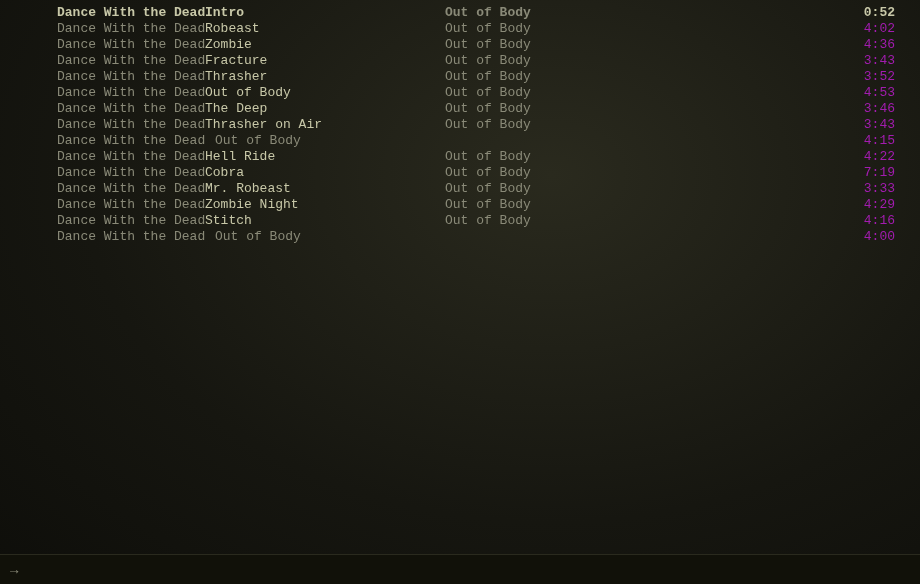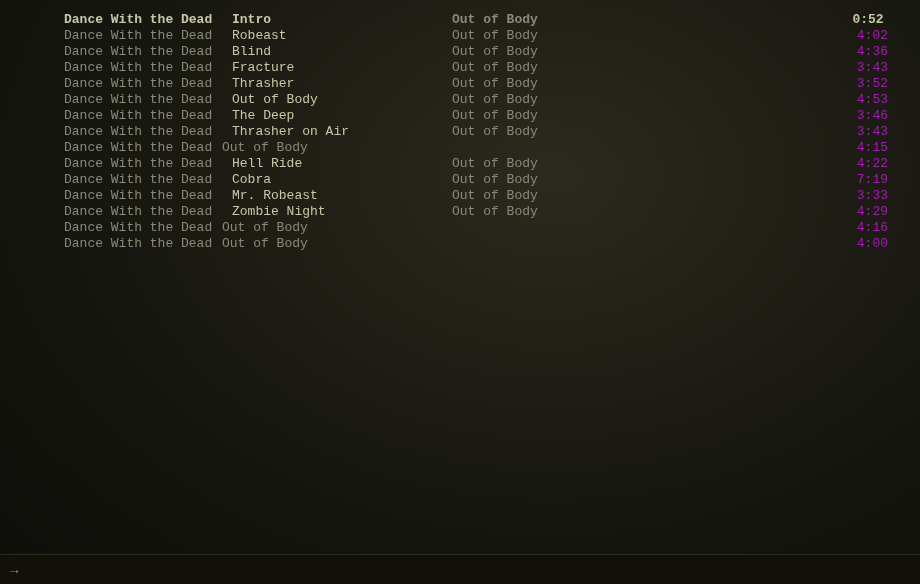--- a/index.html
+++ b/index.html
@@ -15,21 +15,21 @@
       background: radial-gradient(ellipse at 60% 30%, #2a2a1e 0%, #161610 60%, #0e0e0a 100%);
       font-family: 'Courier New', Courier, monospace;
       font-size: 13px;
       color: #8a8a78;
       overflow: hidden;
       position: relative;
     }
 
     .track-list {
       padding: 0;
-      margin: 12px;
+      margin: 5px;
     }
 
     .track-row {
       display: flex;
       align-items: center;
       height: 16px;
       padding: 0 0;
       line-height: 16px;
     }
 
@@ -48,21 +48,21 @@
       overflow: hidden;
     }
 
     .track-row.header .col-artist {
       color: #c8c8a8;
     }
 
     .col-title {
       width: 230px;
       min-width: 230px;
-      padding-left: 20px;
+      padding-left: 0;
       color: #c8c8a8;
       white-space: nowrap;
       overflow: hidden;
     }
 
     .track-row.header .col-title {
       color: #c8c8a8;
     }
 
     .col-album {
@@ -77,21 +77,20 @@
       width: 60px;
       min-width: 60px;
       text-align: right;
       padding-right: 20px;
       color: #a21caf;
       white-space: nowrap;
     }
 
     .track-row.header .col-duration {
       color: #c8c8a8;
-      text-align: center;
     }
 
     .bottom-bar {
       position: absolute;
       bottom: 0;
       left: 0;
       right: 0;
       height: 30px;
       background: #111109;
       display: flex;
@@ -117,21 +116,21 @@
     <div class="col-duration">0:52</div>
   </div>
 <div class="track-row">
       <div class="col-artist">Dance With the Dead</div>
       <div class="col-title">Robeast</div>
       <div class="col-album">Out of Body</div>
       <div class="col-duration">4:02</div>
     </div>
     <div class="track-row">
       <div class="col-artist">Dance With the Dead</div>
-      <div class="col-title">Blind</div>
+      <div class="col-title">Zombie</div>
       <div class="col-album">Out of Body</div>
       <div class="col-duration">4:36</div>
     </div>
     <div class="track-row">
       <div class="col-artist">Dance With the Dead</div>
       <div class="col-title">Fracture</div>
       <div class="col-album">Out of Body</div>
       <div class="col-duration">3:43</div>
     </div>
     <div class="track-row">
@@ -182,20 +181,21 @@
       <div class="col-duration">3:33</div>
     </div>
     <div class="track-row">
       <div class="col-artist">Dance With the Dead</div>
       <div class="col-title">Zombie Night</div>
       <div class="col-album">Out of Body</div>
       <div class="col-duration">4:29</div>
     </div>
     <div class="track-row">
       <div class="col-artist">Dance With the Dead</div>
+      <div class="col-title">Stitch</div>
       <div class="col-album">Out of Body</div>
       <div class="col-duration">4:16</div>
     </div>
     <div class="track-row">
       <div class="col-artist">Dance With the Dead</div>
       <div class="col-album">Out of Body</div>
       <div class="col-duration">4:00</div>
     </div>
   </div>
 

